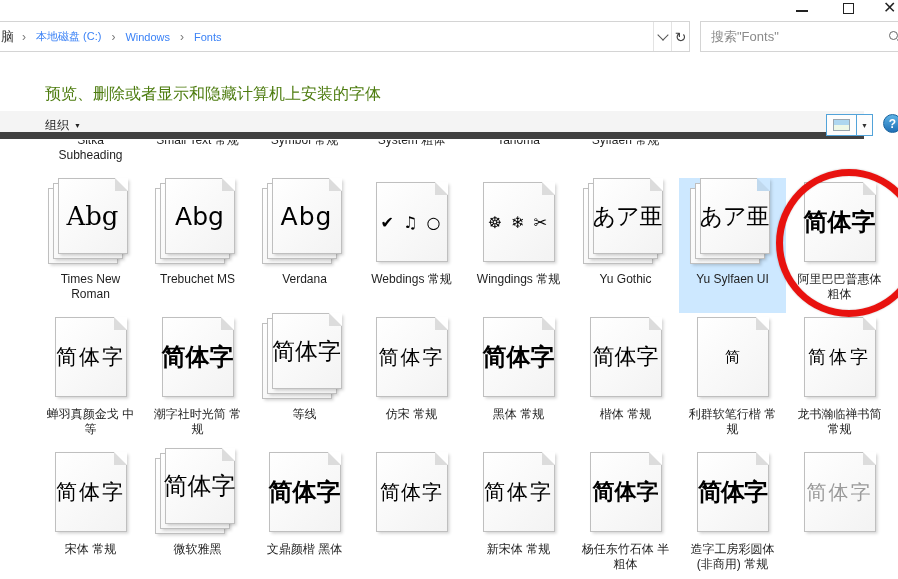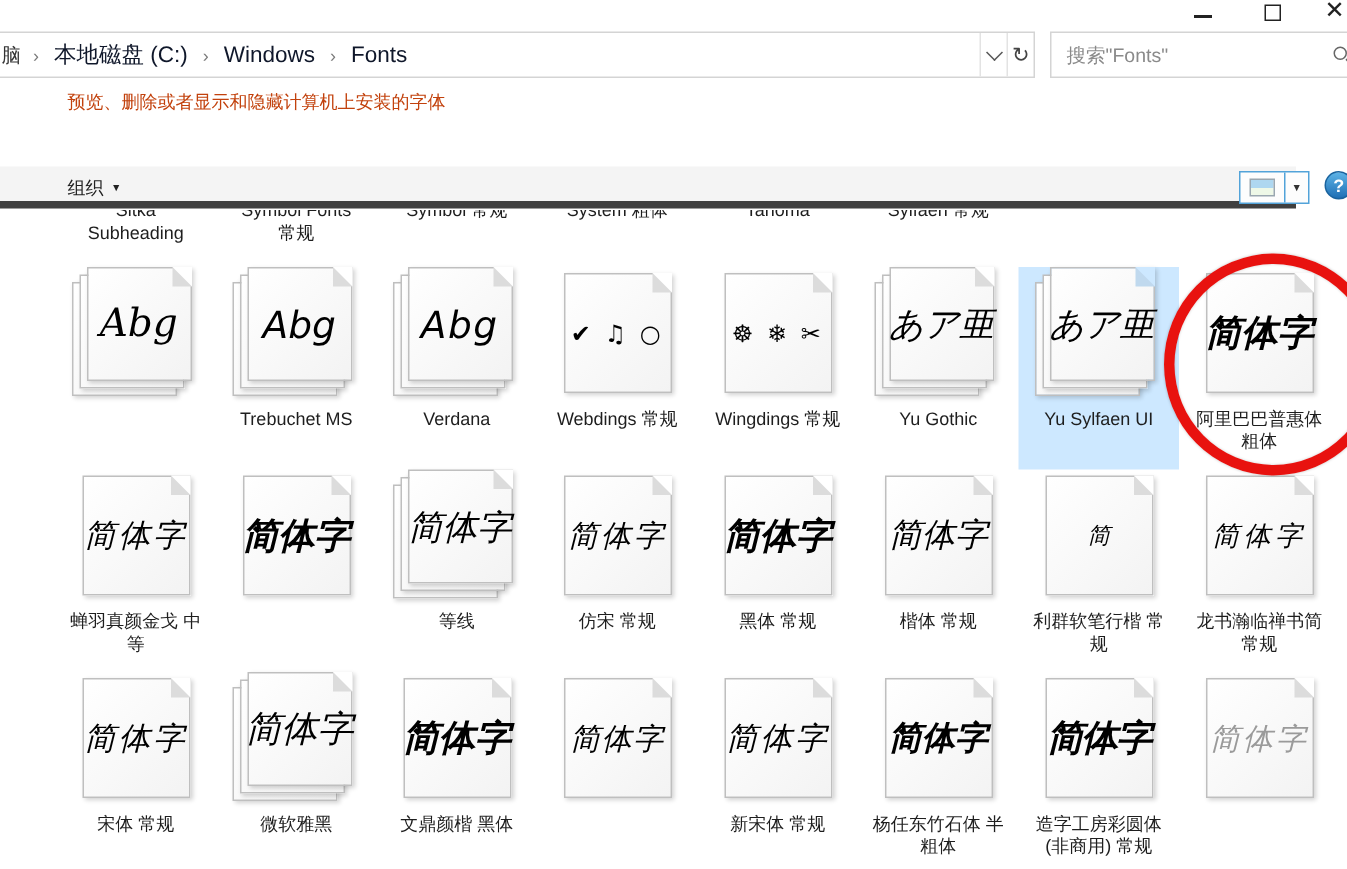--- a/index.html
+++ b/index.html
@@ -11,21 +11,21 @@
   .titlebar{position:absolute;top:0;left:0;width:100%;height:20px;background:#fff;}
   .tb-btn{position:absolute;cursor:pointer;color:#111;}
   .tb-min{top:10px;left:796px;width:12px;height:2px;background:#222;}
   .tb-max{top:3px;left:843px;width:9px;height:9px;border:1.5px solid #222;background:#fff;}
   .tb-close{top:-2px;left:883px;font-size:16px;line-height:20px;color:#222;}
 
   
   .addrbar{position:absolute;top:21px;left:-8px;width:698px;height:31px;background:#fff;
            border:1px solid #d4d4d4;box-sizing:border-box;display:flex;align-items:center;}
   .crumb-clip{margin-left:8px;font-size:13px;color:#333;}
-  .crumb{font-size:15px;color:#0f172a;padding:0 2px;cursor:pointer;}
+  .crumb{font-size:11px;color:#3b82f6;padding:0 2px;cursor:pointer;}
   .crumb-sep{font-size:12px;color:#7a7a7a;padding:0 8px;}
   .addr-right{margin-left:auto;display:flex;align-items:center;height:100%;}
   .addr-vsep{width:1px;height:100%;background:#e3e3e3;}
   .addr-btn{width:17px;height:100%;display:flex;align-items:center;justify-content:center;
             cursor:pointer;color:#555;}
   .chev-down{width:7px;height:7px;border-right:1.5px solid #555;border-bottom:1.5px solid #555;
              transform:rotate(45deg);margin-top:-4px;}
   .refresh-glyph{font-size:14px;color:#444;}
 
   
@@ -34,25 +34,25 @@
   .searchbox input{flex:1;border:none;outline:none;font-size:13px;color:#333;padding:0 0 0 10px;
                    font-family:inherit;background:transparent;}
   .searchbox input::placeholder{color:#8a8a8a;opacity:1;}
   .mag{position:relative;width:16px;height:16px;margin-right:8px;flex:0 0 auto;}
   .mag::before{content:'';position:absolute;top:2px;left:2px;width:7px;height:7px;
                border:1.6px solid #666;border-radius:50%;}
   .mag::after{content:'';position:absolute;top:11px;left:10px;width:5px;height:1.8px;
               background:#666;transform:rotate(45deg);}
 
   
-  .head-link{position:absolute;top:60px;left:45px;font-size:12px;color:#c2410c;cursor:pointer;}
+  .head-link{position:absolute;top:84px;left:45px;font-size:16px;color:#4d7c0f;cursor:pointer;}
 
   
   .toolbar{position:absolute;top:111px;left:0;width:864px;height:28px;background:#f4f4f4;
-           border-bottom:5px solid #404040;box-sizing:border-box;}
+           border-bottom:7px solid #404040;box-sizing:border-box;}
   .organize{position:absolute;top:0;left:45px;height:28px;display:flex;align-items:center;
             gap:5px;font-size:12px;color:#222;cursor:pointer;}
   .org-caret{font-size:7px;color:#222;}
   .viewgroup{position:absolute;top:3px;left:826px;height:22px;display:flex;
              border:1px solid #52a3d9;background:#fdfdfd;box-sizing:border-box;cursor:pointer;}
   .view-main{width:29px;display:flex;align-items:center;justify-content:center;
              border-right:1px solid #52a3d9;}
   .view-thumb{width:17px;height:12px;border:1px solid #9aa7b0;box-sizing:border-box;
               background:linear-gradient(#aed7f0 55%,#eef8e7 55%);}
   .view-drop{width:15px;display:flex;align-items:center;justify-content:center;
@@ -68,21 +68,21 @@
   .clip-row{height:30px;overflow:hidden;}
   .clip-row .lbl{margin-top:-7px;}
   .row{height:135px;}
   .row1{margin-top:8px;}
   .cell{display:flex;flex-direction:column;align-items:center;cursor:pointer;}
   .cell.sel{background:#cde8ff;}
   .lbl{font-size:12px;line-height:15px;color:#1e1e1e;text-align:center;max-width:88px;
        margin-top:4px;word-break:break-word;}
 
   
-  .ficon{position:relative;width:86px;height:90px;flex:0 0 auto;font-style:italic;}
+  .ficon{position:relative;width:86px;height:90px;flex:0 0 auto;}
   .pg{position:absolute;background:linear-gradient(135deg,#ffffff 0%,#f3f3f3 100%);
       border:1px solid #bfbfbf;box-shadow:1.5px 1.5px 3px rgba(0,0,0,0.18);box-sizing:border-box;}
   .pg::after{content:'';position:absolute;top:-1px;right:-1px;width:0;height:0;
              border-style:solid;border-width:0 13px 13px 0;
              border-color:#fff #fff #dcdcdc #dcdcdc;}
   .sel .pg::after{border-color:#cde8ff #cde8ff #c0d9ee #c0d9ee;}
   .stack .p3{left:0;top:10px;width:70px;height:76px;}
   .stack .p2{left:5px;top:5px;width:70px;height:76px;}
   .stack .p1{left:10px;top:0;width:70px;height:76px;}
   .single .p1{left:7px;top:4px;width:72px;height:80px;}
@@ -169,21 +169,21 @@
     <div class="helpbtn">?</div>
   </div>
 
   <div class="content">
 
     <div class="grid clip-row">
       <div class="cell">
           <div class="lbl">Sitka Subheading</div>
         </div>
       <div class="cell">
-          <div class="lbl">Symbol Fonts 常规</div>
+          <div class="lbl">Small Text 常规</div>
         </div>
       <div class="cell">
           <div class="lbl">Symbol 常规</div>
         </div>
       <div class="cell">
           <div class="lbl">System 粗体</div>
         </div>
       <div class="cell">
           <div class="lbl">Tahoma</div>
         </div>
@@ -194,20 +194,21 @@
 
     <div class="grid row row1">
       <div class="cell">
         <div class="ficon stack">
             <i class="pg p3"></i>
             <i class="pg p2"></i>
             <span class="pg p1">
               <span class="pv pv-serif">Abg</span>
             </span>
           </div>
+        <div class="lbl">Times New Roman</div>
       </div>
       <div class="cell">
         <div class="ficon stack">
             <i class="pg p3"></i>
             <i class="pg p2"></i>
             <span class="pg p1">
               <span class="pv pv-sans">Abg</span>
             </span>
           </div>
         <div class="lbl">Trebuchet MS</div>
@@ -276,20 +277,21 @@
             </span>
           </div>
         <div class="lbl">蝉羽真颜金戈 中等</div>
       </div>
       <div class="cell">
         <div class="ficon single">
             <span class="pg p1">
               <span class="pv pv-brush">简体字</span>
             </span>
           </div>
+        <div class="lbl">潮字社时光简 常规</div>
       </div>
       <div class="cell">
         <div class="ficon stack">
             <i class="pg p3"></i>
             <i class="pg p2"></i>
             <span class="pg p1">
               <span class="pv pv-reg">简体字</span>
             </span>
           </div>
         <div class="lbl">等线</div>

